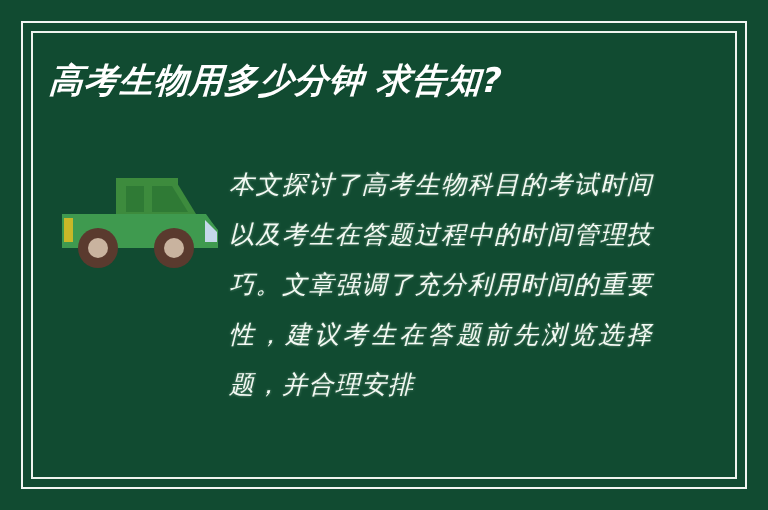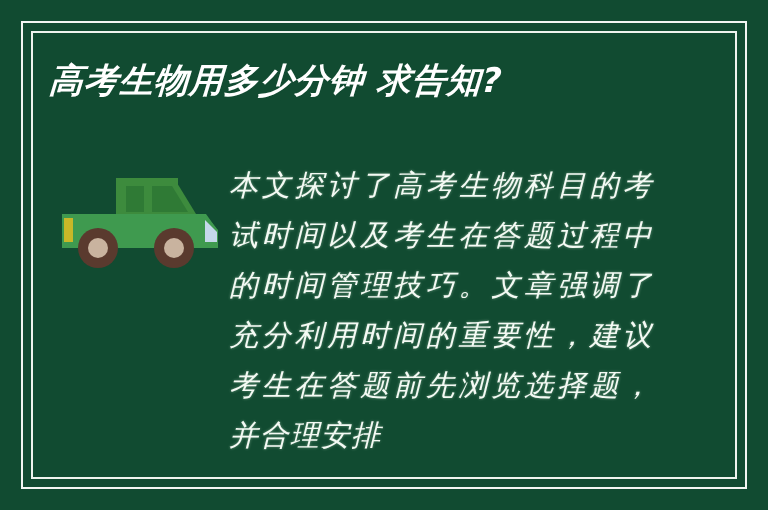--- a/index.html
+++ b/index.html
@@ -71,21 +71,21 @@
     height: 100px;
   }
   
   .body-copy {
     position: absolute;
     left: 229px;
     top: 160px;
     width: 424px;
     color: #f4faf4;
     font-family: "DejaVu Serif", serif;
-    font-size: 29px;
+    font-size: 25px;
     font-style: italic;
     line-height: 50px;
     letter-spacing: 1.5px;
     text-align: justify;
     text-shadow: 0 0 3px rgba(230,255,230,0.45);
   }
   .body-copy p {
     margin: 0;
   }
 </style>

